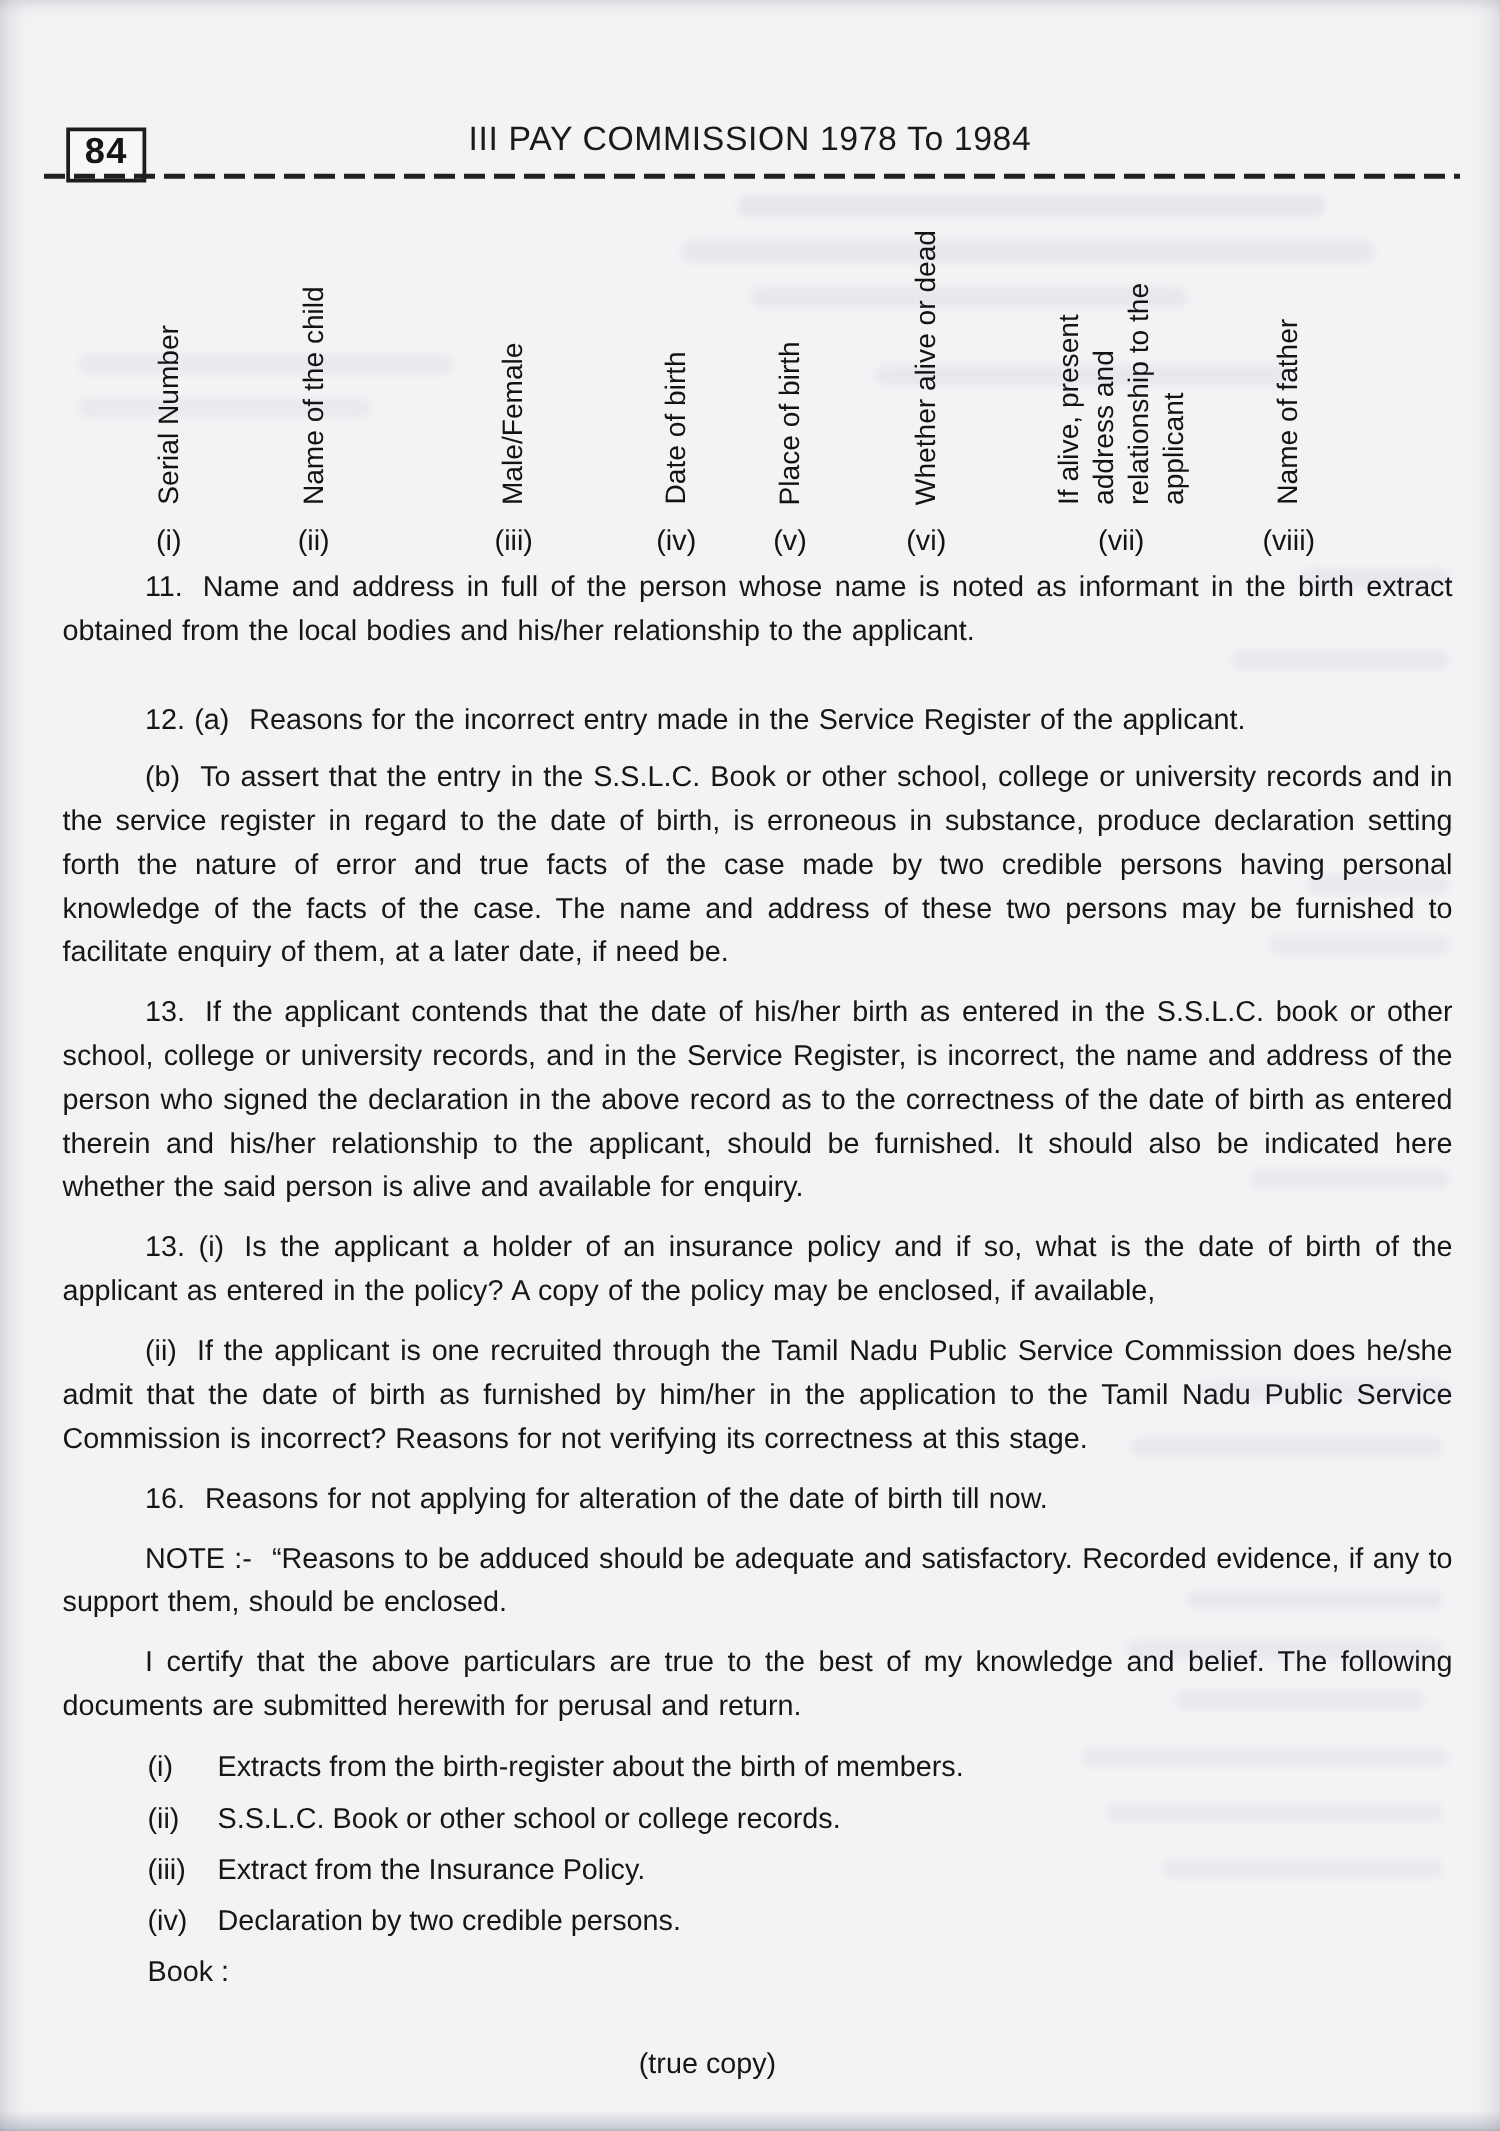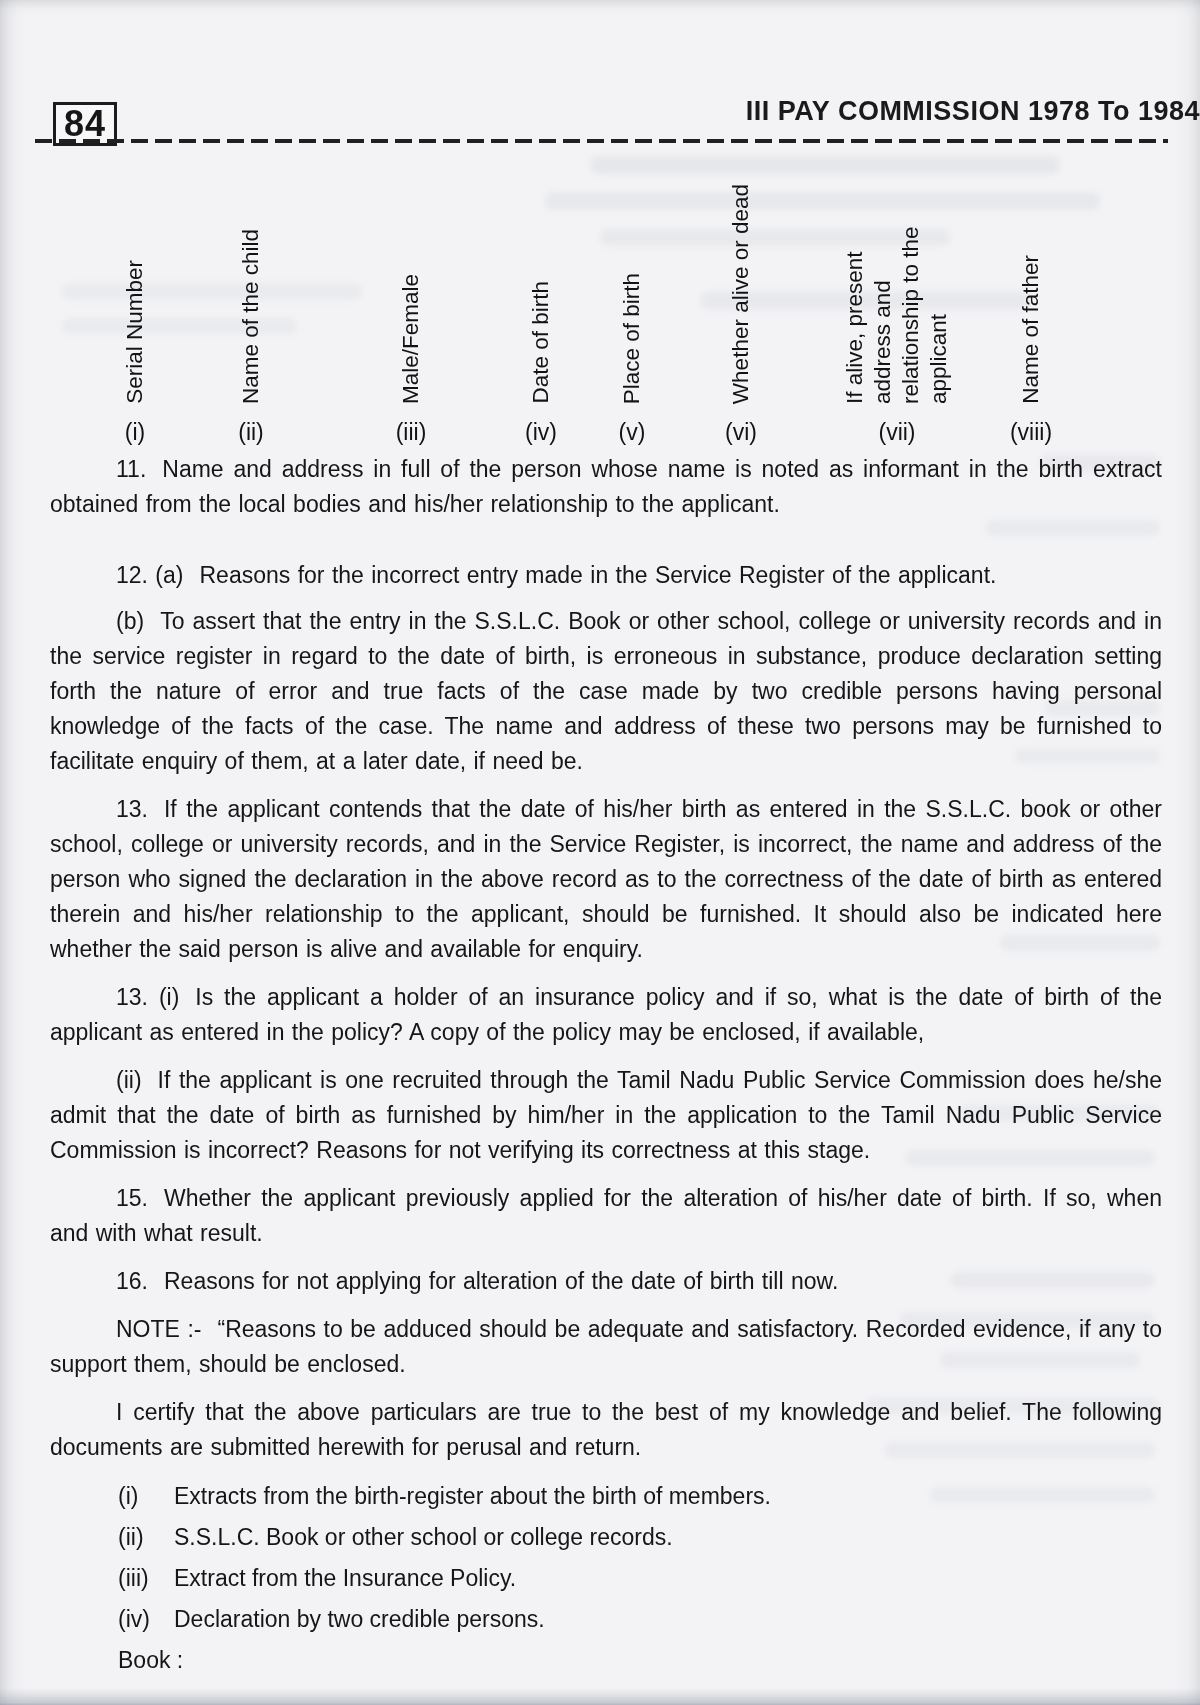--- a/index.html
+++ b/index.html
@@ -15,27 +15,27 @@
     box-shadow: inset 16px 0 26px -20px rgba(90,95,110,0.45),
                 inset -16px 0 26px -20px rgba(90,95,110,0.35),
                 inset 0 10px 18px -14px rgba(90,95,110,0.35);
   }
   
   .header { position: absolute; top: 90px; left: 0; right: 0; height: 56px; }
   .pagenum-box {
     position: absolute; left: 53px; top: 12px;
     width: 58px; height: 38px;
     border: 3px solid #1c1c1e;
-    display: flex; align-items: center; justify-content: center;
-    font-size: 36px; font-weight: 700; letter-spacing: 1px;
+    display: flex; justify-content: center;
+    font-size: 29px; font-weight: 700; letter-spacing: 1px;
     background: rgba(255,255,255,0.35);
   }
   .page-title {
     position: absolute; left: 0; right: 0; top: 6px;
-    text-align: right; font-size: 27px; font-weight: 700;
+    text-align: center; font-size: 27px; font-weight: 400;
     letter-spacing: 0.5px; color: #1a1a1c;
   }
   .dashed-rule {
     position: absolute; left: 35px; right: 32px; top: 49px; height: 4px;
     background: repeating-linear-gradient(90deg, #202022 0 17px, rgba(0,0,0,0) 17px 24px);
   }
   
   .cols { position: absolute; top: 148px; left: 0; right: 0; height: 298px; }
   .col {
     position: absolute; bottom: 0;
@@ -164,21 +164,20 @@
     <p class="para tight"><span class="pnum">12. (a)</span><span>Reasons for the incorrect entry made in the Service Register of the applicant.</span></p>
 
     <p class="para"><span class="pnum">(b)</span><span>To assert that the entry in the S.S.L.C. Book or other school, college or university records and in the service register in regard to the date of birth, is erroneous in substance, produce declaration setting forth the nature of error and true facts of the case made by two credible persons having personal knowledge of the facts of the case. The name and address of these two persons may be furnished to facilitate enquiry of them, at a later date, if need be.</span></p>
 
     <p class="para"><span class="pnum">13.</span><span>If the applicant contends that the date of his/her birth as entered in the S.S.L.C. book or other school, college or university records, and in the Service Register, is incorrect, the name and address of the person who signed the declaration in the above record as to the correctness of the date of birth as entered therein and his/her relationship to the applicant, should be furnished. It should also be indicated here whether the said person is alive and available for enquiry.</span></p>
 
     <p class="para"><span class="pnum">13. (i)</span><span>Is the applicant a holder of an insurance policy and if so, what is the date of birth of the applicant as entered in the policy? A copy of the policy may be enclosed, if available,</span></p>
 
     <p class="para"><span class="pnum">(ii)</span><span>If the applicant is one recruited through the Tamil Nadu Public Service Commission does he/she admit that the date of birth as furnished by him/her in the application to the Tamil Nadu Public Service Commission is incorrect? Reasons for not verifying its correctness at this stage.</span></p>
 
-    <p class="para"><span class="pnum">15.</span><span>Whether the applicant previously applied for the alteration of his/her date of birth. If so, when and with what result.</span></p>
 
     <p class="para"><span class="pnum">16.</span><span>Reasons for not applying for alteration of the date of birth till now.</span></p>
 
     <p class="para"><span class="pnum bold">NOTE :-</span><span>“Reasons to be adduced should be adequate and satisfactory. Recorded evidence, if any to support them, should be enclosed.</span></p>
 
     <p class="para"><span>I certify that the above particulars are true to the best of my knowledge and belief. The following documents are submitted herewith for perusal and return.</span></p>
 
     <div class="doclist">
       <div class="doc-row">
         <span class="doc-num">(i)</span>

